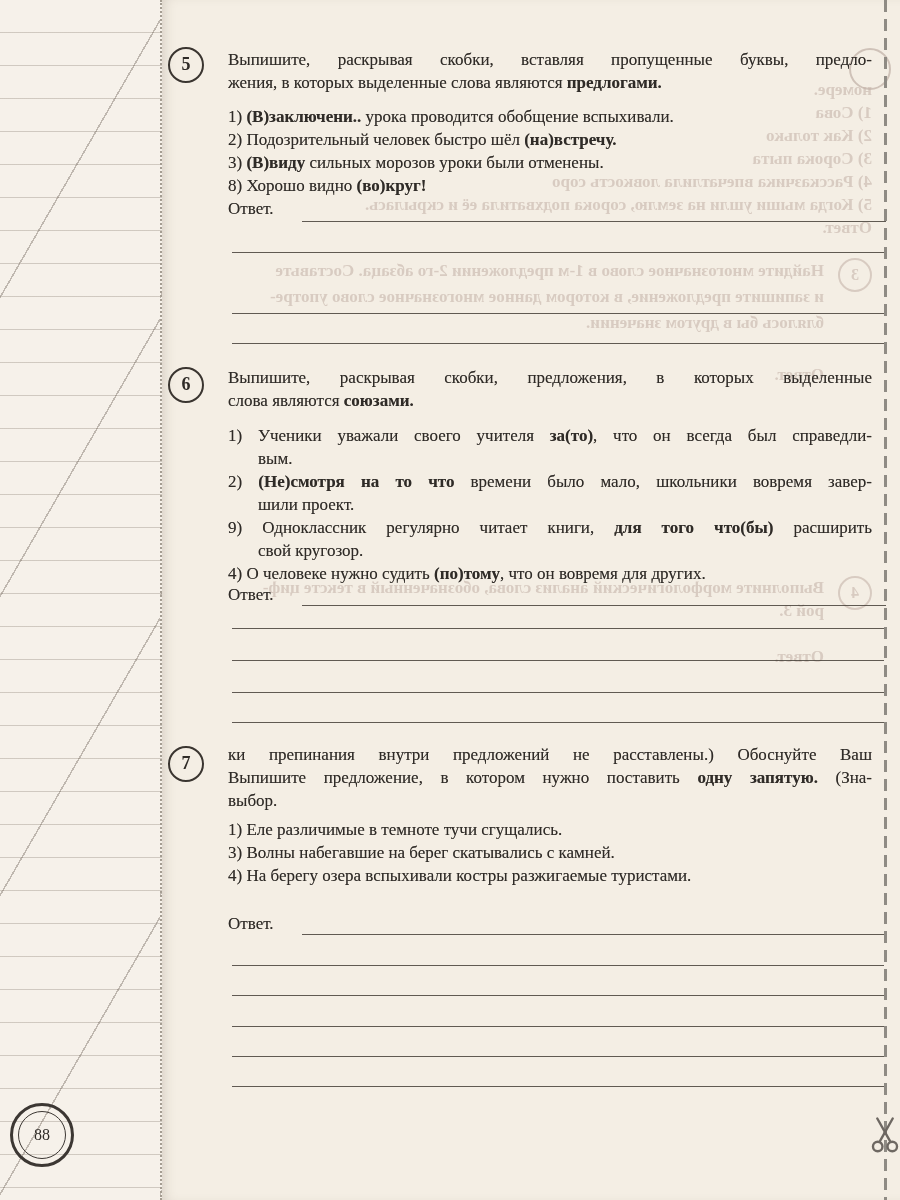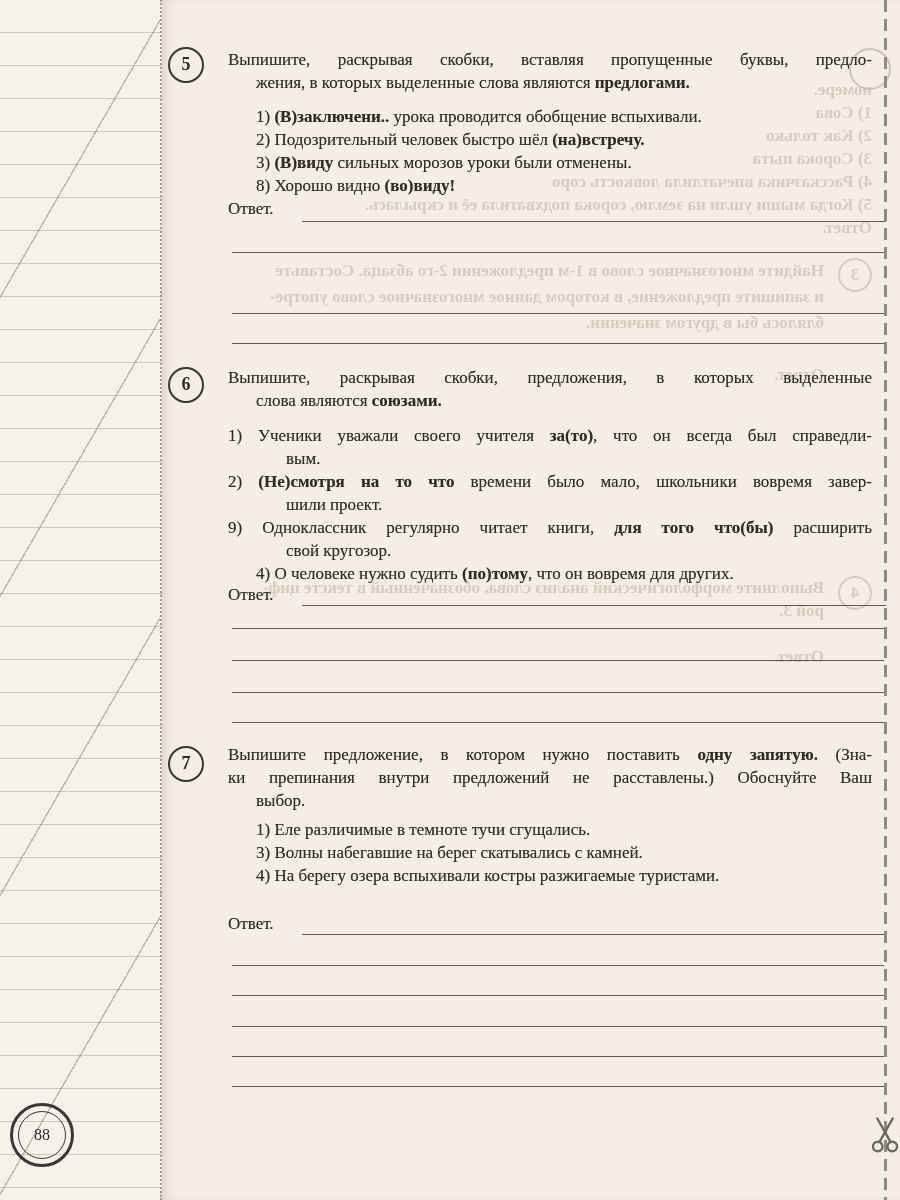--- a/index.html
+++ b/index.html
@@ -16,21 +16,21 @@
           border-right:2px dotted #a59d92;}
   .main{position:absolute;left:162px;top:0;width:738px;height:1200px;
         background:#f4eee4;box-shadow:inset 8px 0 14px -8px rgba(90,75,60,.25);}
   .page-text{text-shadow:0 0 .5px rgba(47,43,39,.45);}
   .badge{position:absolute;width:32px;height:32px;border:2.5px solid #3a3530;
          border-radius:50%;text-align:center;line-height:31px;font-size:18px;
          font-weight:bold;background:transparent;}
   .block{position:absolute;left:66px;width:644px;}
   .tline{height:23px;line-height:23px;text-align:justify;text-align-last:justify;
          overflow:hidden;}
-  .tline.nj{text-align-last:left;margin-left:28px;}
+  .tline.nj{text-align-last:left;}
   .tline.cont{padding-left:30px;}
   .b{font-weight:bold;}
   .ans-label{position:absolute;left:66px;height:23px;line-height:23px;}
   .rule{position:absolute;height:0;border-top:1.6px solid rgba(64,57,50,.82);}
   
   .bleed{position:absolute;left:66px;width:644px;transform:scaleX(-1);
          color:#c6b5ab;opacity:.6;filter:blur(.4px);font-weight:bold;}
   .bline{height:23px;line-height:23px;overflow:hidden;white-space:nowrap;}
   .bflex{display:flex;gap:14px;align-items:flex-start;}
   .bcircle{flex:0 0 30px;width:30px;height:30px;border:2px solid currentColor;
@@ -87,21 +87,21 @@
 
     <div class="badge" style="left:6px;top:47px;">5</div>
     <div class="block page-text" style="top:48px;">
         <div class="tline"><span>Выпишите, раскрывая скобки, вставляя пропущенные буквы, предло-</span></div>
         <div class="tline nj"><span>жения, в которых выделенные слова являются </span><span class="b">предлогами.</span></div>
       </div>
     <div class="block page-text" style="top:105px;">
         <div class="tline nj"><span>1) </span><span class="b">(В)заключени..</span><span> урока проводится обобщение вспыхивали.</span></div>
         <div class="tline nj"><span>2) Подозрительный человек быстро шёл </span><span class="b">(на)встречу.</span></div>
         <div class="tline nj"><span>3) </span><span class="b">(В)виду</span><span> сильных морозов уроки были отменены.</span></div>
-        <div class="tline nj"><span>8) Хорошо видно </span><span class="b">(во)виду!</span></div>
+        <div class="tline nj"><span>8) Хорошо видно </span><span class="b">(во)круг!</span></div>
       </div>
     <div class="ans-label page-text" style="top:197px;">Ответ.</div>
     <div class="rule" style="left:140px;top:221px;width:584px;"></div>
     <div class="rule" style="left:70px;top:252px;width:652px;"></div>
     <div class="rule" style="left:70px;top:313px;width:652px;"></div>
     <div class="rule" style="left:70px;top:343px;width:652px;"></div>
 
     <div class="badge" style="left:6px;top:367px;">6</div>
     <div class="block page-text" style="top:366px;">
         <div class="tline"><span>Выпишите, раскрывая скобки, предложения, в которых выделенные</span></div>
@@ -118,22 +118,22 @@
       </div>
     <div class="ans-label page-text" style="top:583px;">Ответ.</div>
     <div class="rule" style="left:140px;top:605px;width:584px;"></div>
     <div class="rule" style="left:70px;top:628px;width:652px;"></div>
     <div class="rule" style="left:70px;top:660px;width:652px;"></div>
     <div class="rule" style="left:70px;top:692px;width:652px;"></div>
     <div class="rule" style="left:70px;top:722px;width:652px;"></div>
 
     <div class="badge" style="left:6px;top:746px;">7</div>
     <div class="block page-text" style="top:743px;">
+        <div class="tline"><span>ки препинания внутри предложений не расставлены.) Обоснуйте Ваш</span></div>
         <div class="tline"><span>Выпишите предложение, в котором нужно поставить </span><span class="b">одну запятую.</span><span> (Зна-</span></div>
-        <div class="tline"><span>ки препинания внутри предложений не расставлены.) Обоснуйте Ваш</span></div>
         <div class="tline nj"><span>выбор.</span></div>
       </div>
     <div class="block page-text" style="top:818px;">
         <div class="tline nj"><span>1) Еле различимые в темноте тучи сгущались.</span></div>
         <div class="tline nj"><span>3) Волны набегавшие на берег скатывались с камней.</span></div>
         <div class="tline nj"><span>4) На берегу озера вспыхивали костры разжигаемые туристами.</span></div>
       </div>
     <div class="ans-label page-text" style="top:912px;">Ответ.</div>
     <div class="rule" style="left:140px;top:934px;width:584px;"></div>
     <div class="rule" style="left:70px;top:965px;width:652px;"></div>

